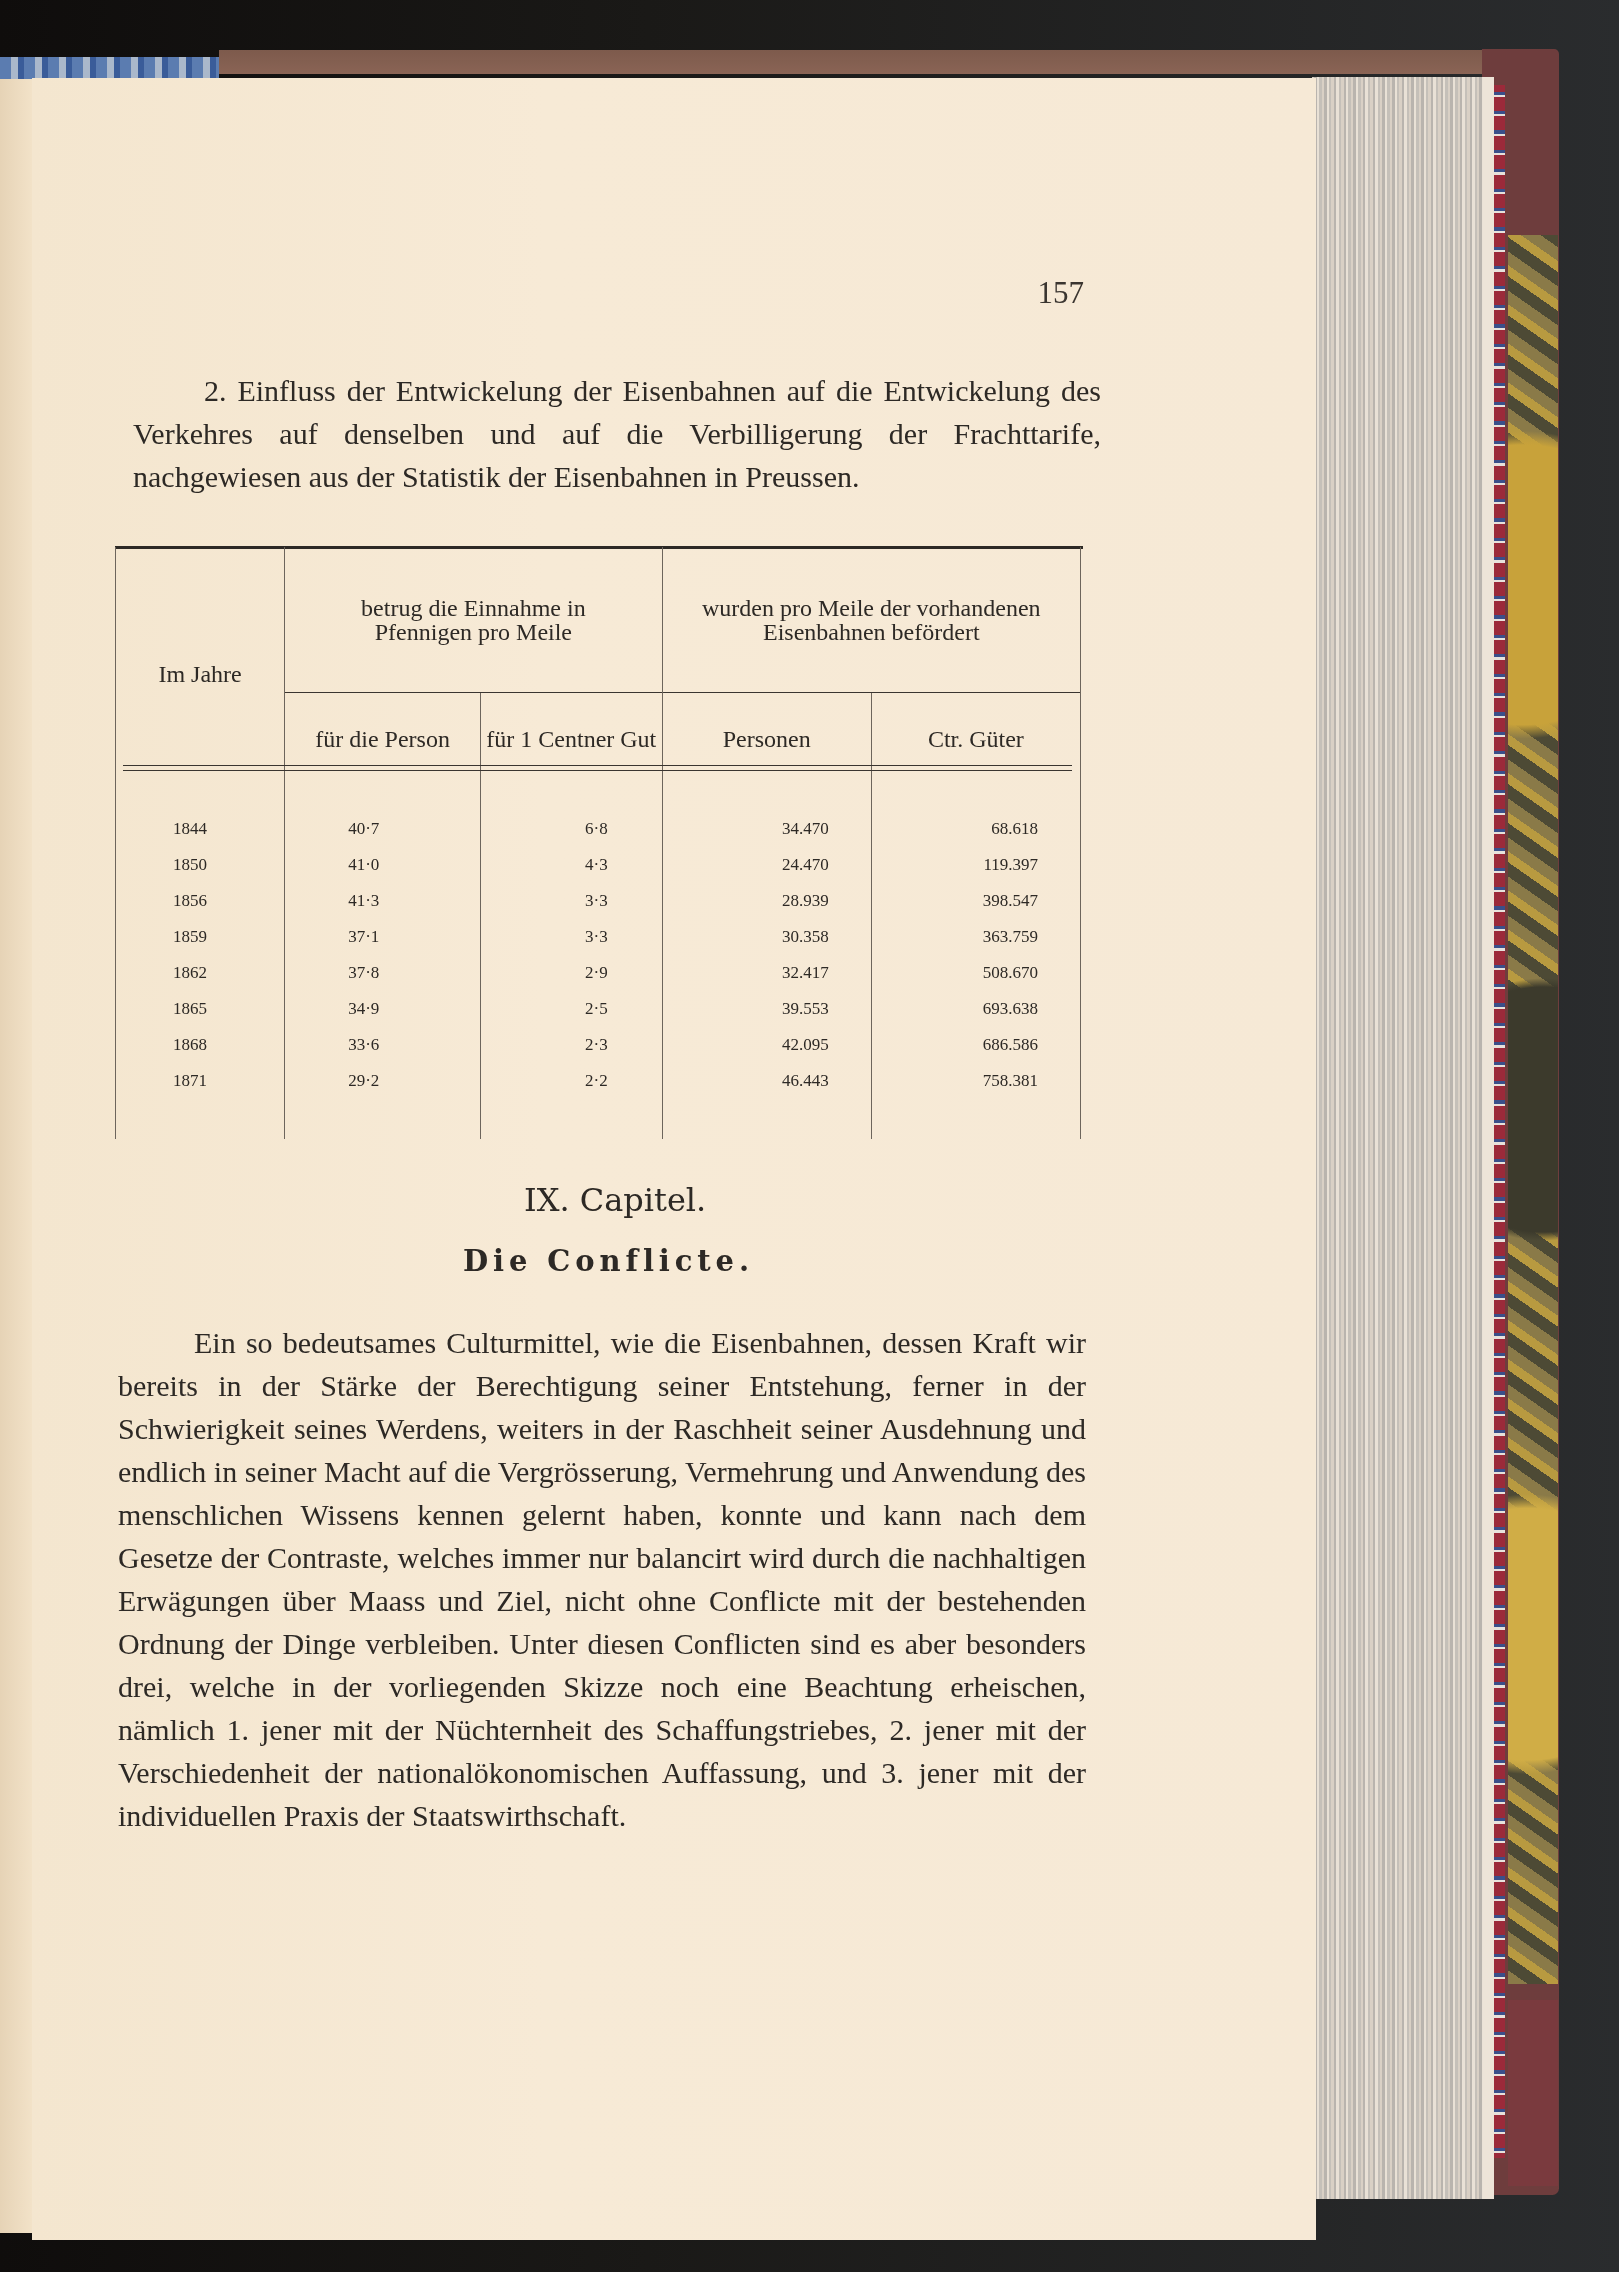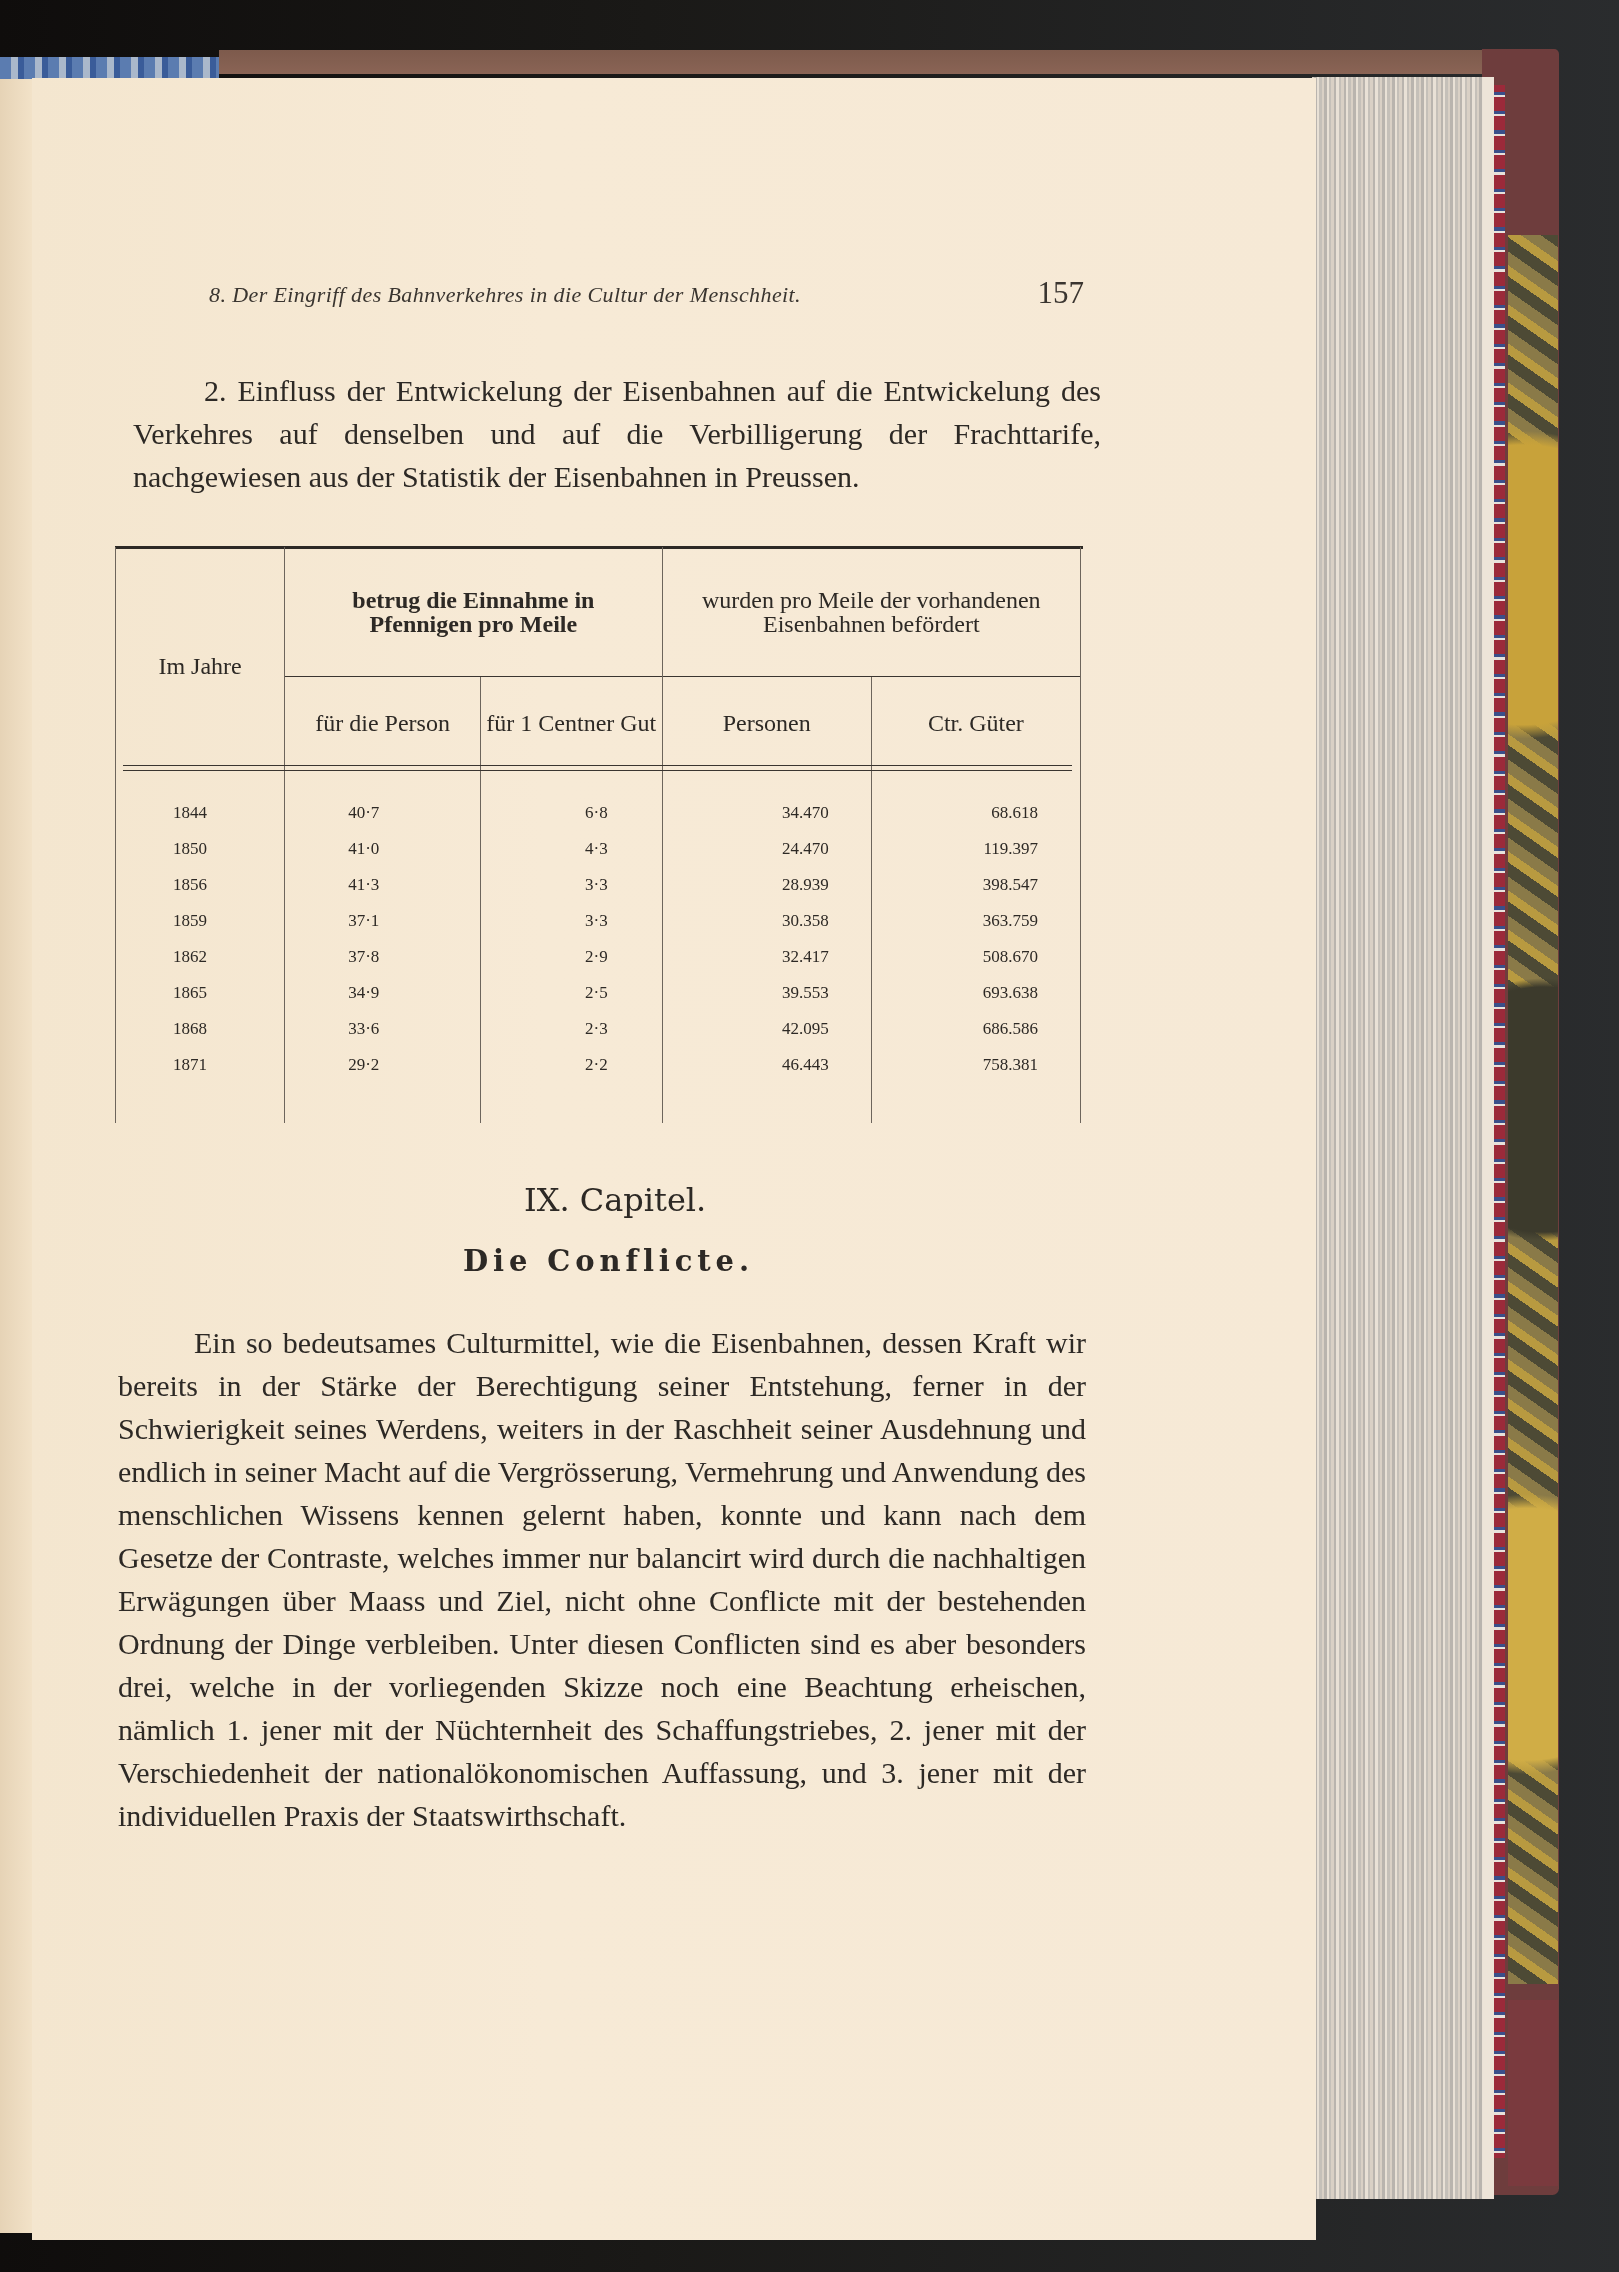--- a/index.html
+++ b/index.html
@@ -156,40 +156,39 @@
 <div class="cover-right"></div>
 <div class="marble"></div>
 <div class="cover-bottom-red"></div>
 <div class="headband"></div>
 <div class="left-page-sliver"></div>
 <div class="page-edges"></div>
 
 <div class="page"></div>
 
 <div class="running-head">
-  <span class="running-title">8. Der Eingriff des Bahnverkehres in die Cultur der Menschheit.</span>
   <span class="page-number">157</span>
 </div>
 
 <p class="text section-para" style="margin:15px;">2. Einfluss der Entwickelung der Eisenbahnen auf die Entwickelung des Verkehres auf denselben und auf die Verbilligerung der Frachttarife, nachgewiesen aus der Statistik der Eisenbahnen in Preussen.</p>
 
 <div class="table-top-rule"></div>
 
 <table class="data-table">
   <colgroup>
     <col class="col-year">
       <col class="col-person">
       <col class="col-gut">
       <col class="col-pers">
       <col class="col-gueter">
   </colgroup>
   <thead>
     <tr class="head-row-1">
       <th rowspan="2" class="year-h" style="padding-top:16px;">Im Jahre</th>
-      <th colspan="2" style="padding:4px 49px;font-weight:bold;">betrug die Einnahme in Pfennigen pro Meile</th>
+      <th colspan="2" style="padding:12px 49px;">betrug die Einnahme in Pfennigen pro Meile</th>
       <th colspan="2" style="padding:0 18px;">wurden pro Meile der vorhandenen Eisenbahnen befördert</th>
     </tr>
     <tr class="head-row-2">
       <th>für die Person</th>
       <th style="padding:0 3.2px;">für 1 Centner Gut</th>
       <th>Personen</th>
       <th>Ctr. Güter</th>
     </tr>
   </thead>
   <tbody id="table-body">

